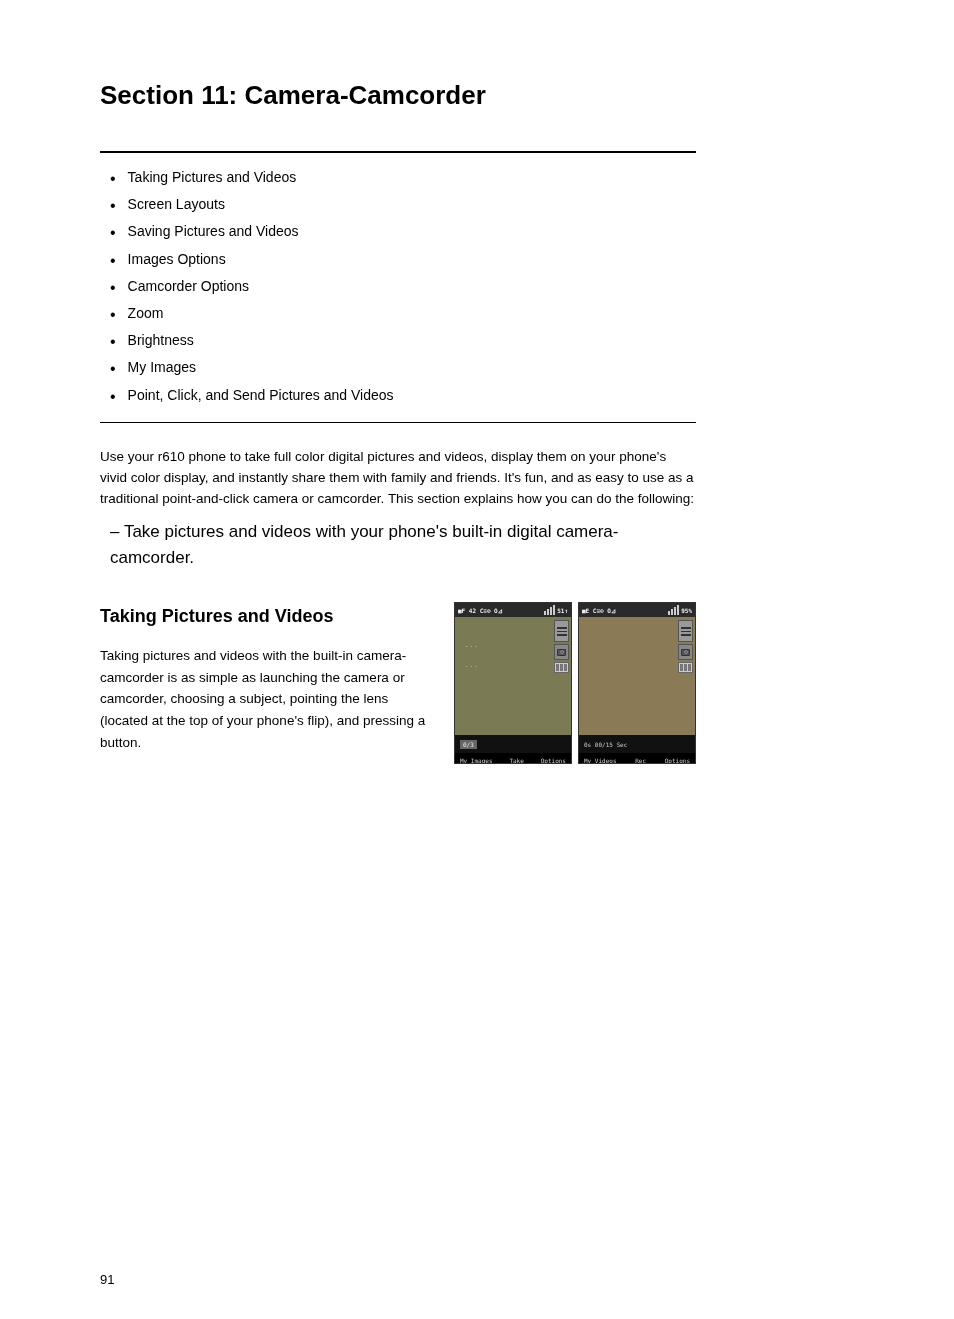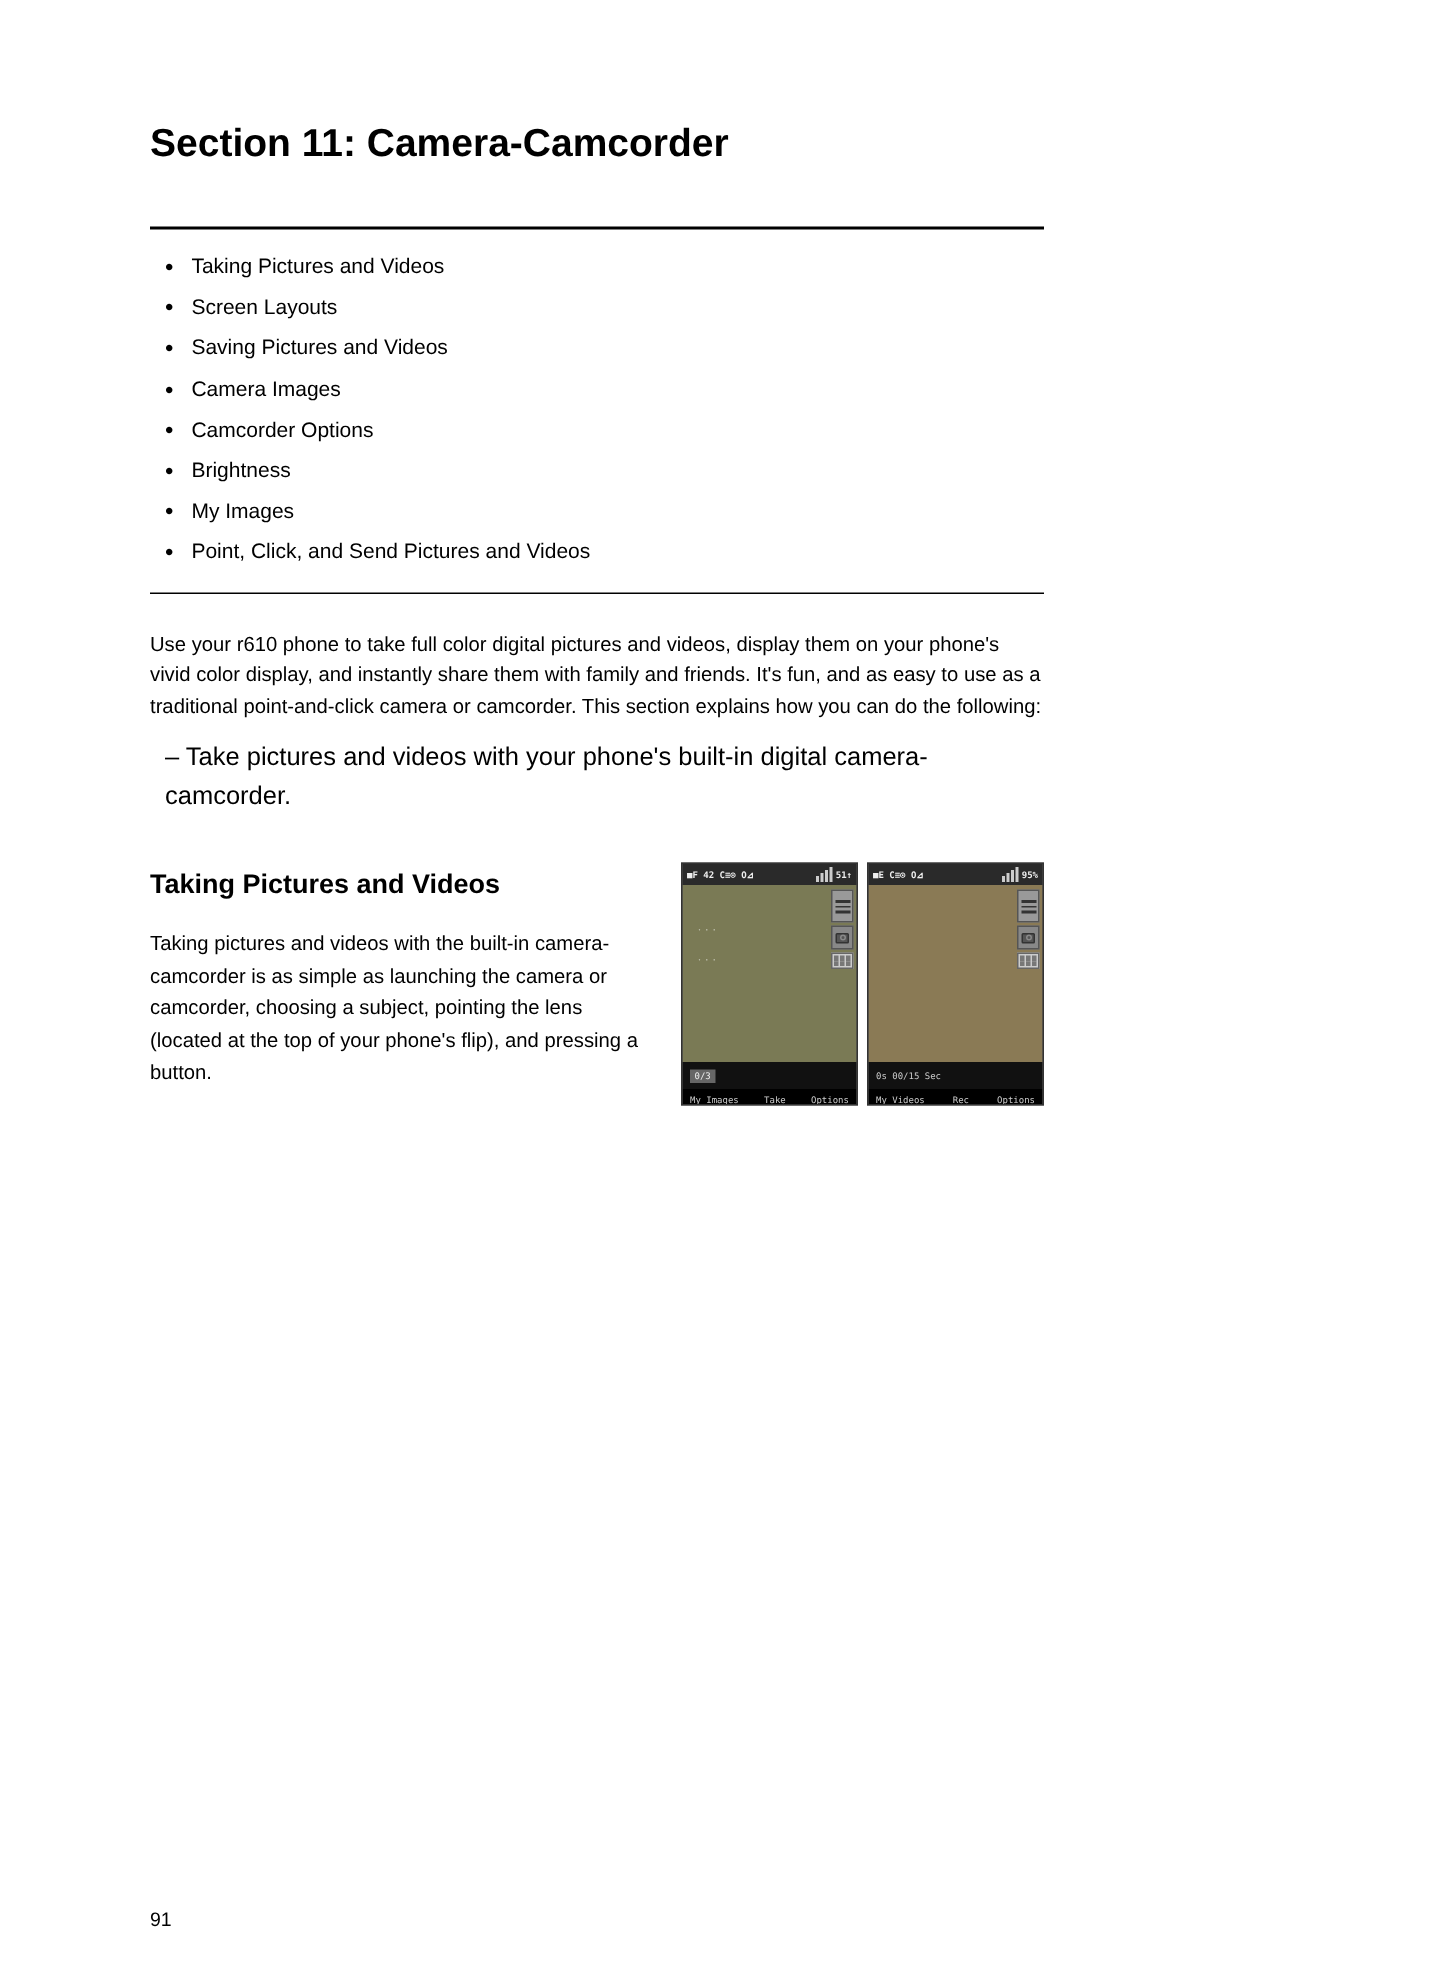--- a/index.html
+++ b/index.html
@@ -239,24 +239,27 @@
       <li>
           <span>Taking Pictures and Videos</span>
         </li>
       <li>
           <span>Screen Layouts</span>
         </li>
       <li>
           <span>Saving Pictures and Videos</span>
         </li>
       <li>
-          <span>Camera Images</span>
+          <span>Images Options</span>
         </li>
       <li>
           <span>Camcorder Options</span>
+        </li>
+      <li>
+          <span>Zoom</span>
         </li>
       <li>
           <span>Brightness</span>
         </li>
       <li>
           <span>My Images</span>
         </li>
       <li>
           <span>Point, Click, and Send Pictures and Videos</span>
         </li>

